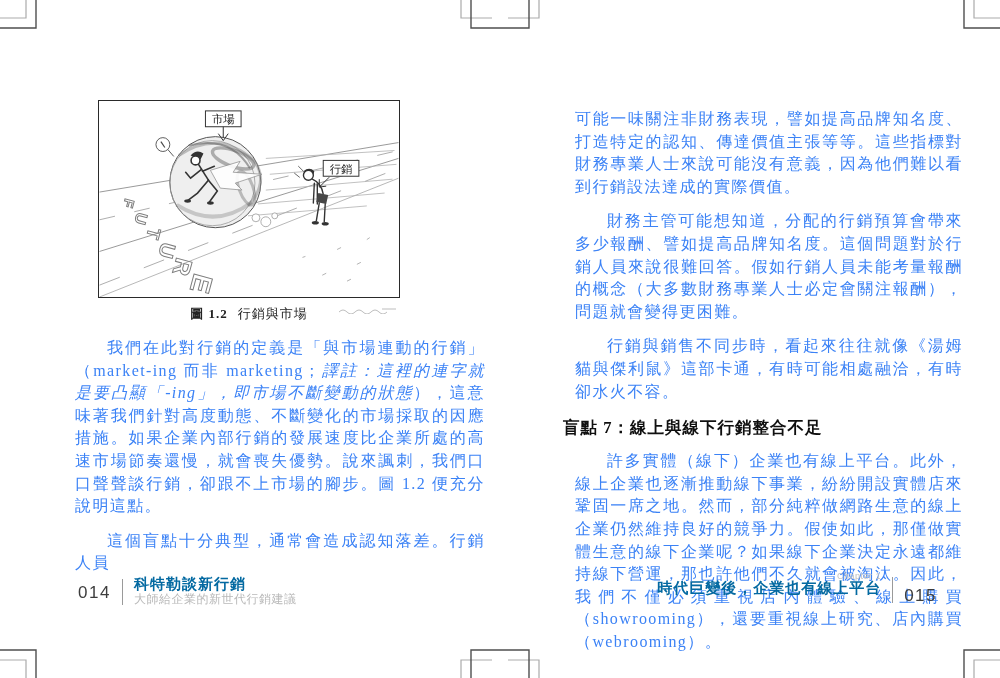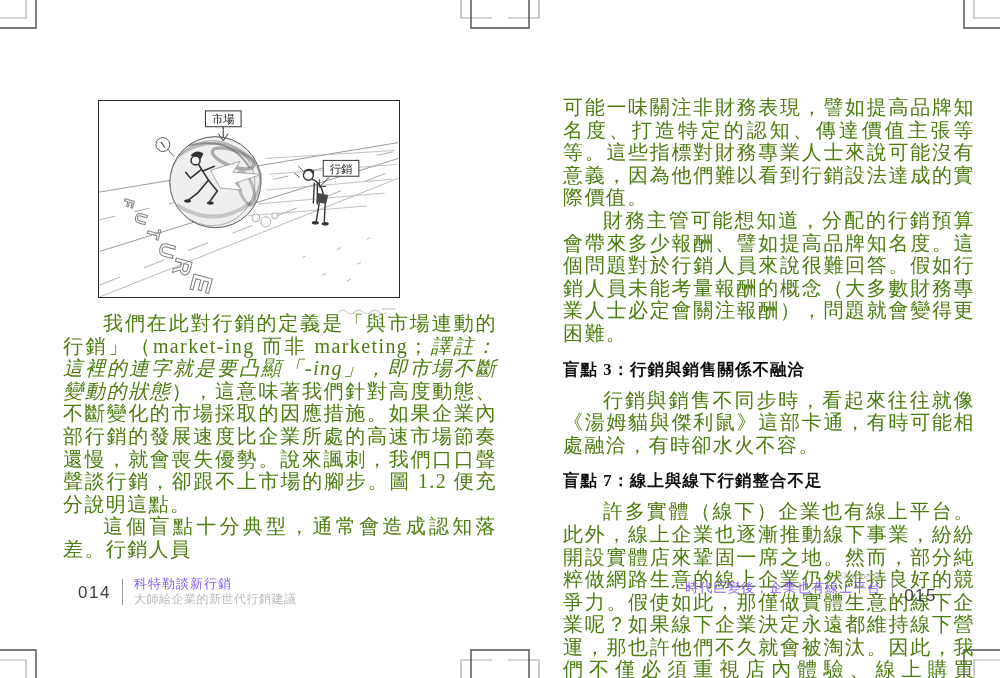--- a/index.html
+++ b/index.html
@@ -2,22 +2,22 @@
 <html><head>
 <meta charset="utf-8">
 <style>
   html,body{margin:0;padding:0;background:#fff;}
   .stage{position:relative;width:1000px;height:678px;background:#ffffff;overflow:hidden;
          font-family:"Liberation Serif","DejaVu Serif",serif;color:#2b2b2b;}
   .cropmarks{position:absolute;left:0;top:0;pointer-events:none;}
   .page{position:absolute;top:96px;}
   .left-page{left:63px;width:434px;}
   .right-page{left:563px;width:412px;}
-  p.body{margin:0;font-size:20px;line-height:22.6px;letter-spacing:1.4px;
-         text-align:justify;color:#4d7c0f;}
+  p.body{margin:12px;font-size:16px;line-height:22.6px;letter-spacing:1.4px;
+         text-align:justify;color:#3b82f6;}
   p.indent{text-indent:2em;}
   p.mt{margin-top:14px;}
   .kai{font-style:italic;}
   h3.blindspot{margin:14px 0 9px 0;font-size:16.5px;line-height:21px;font-weight:bold;
                letter-spacing:1px;color:#0f0f0f;}
   .figure-wrap{margin:4px 0 0 35px;width:302px;position:relative;}
   .fig-frame{width:300px;height:196px;border:1px solid #2a2a2a;background:#fff;position:relative;}
   .fig-signature{position:absolute;right:2px;top:200px;width:60px;height:7px;}
   .fig-caption{width:302px;margin-top:7px;text-align:center;font-size:13px;
                letter-spacing:1px;color:#222;}
@@ -25,21 +25,21 @@
   .footer{position:absolute;display:flex;align-items:flex-start;
           font-family:"Liberation Sans","DejaVu Sans",sans-serif;}
   .footer-left{left:78px;top:577px;}
   .footer-right{right:63px;top:571px;}
   .pgnum{font-size:17px;letter-spacing:1.5px;color:#3d3d3d;}
   .footer-left .pgnum{margin-top:6px;}
   .footer-right .pgnum{margin-top:15px;}
   .fdiv{width:1px;background:#9a9a9a;height:26px;}
   .footer-left .fdiv{margin:2px 11px 0 11px;}
   .footer-right .fdiv{margin:6px 11px 0 11px;}
-  .ftitle{font-size:13px;font-weight:normal;color:#8b5cf6;letter-spacing:1px;line-height:14px;}
+  .ftitle{font-size:15px;font-weight:bold;color:#0369a1;letter-spacing:1px;line-height:14px;}
   .fsub{font-size:12px;color:#b9b9b9;letter-spacing:.5px;margin-top:3px;line-height:11px;}
   .fchapter{font-size:9px;color:#c2c2c2;letter-spacing:.5px;line-height:10px;}
   .fstack{display:flex;flex-direction:column;}
   .fstack.right{align-items:flex-end;text-align:right;}
 </style>
 </head>
 <body>
 
 <div class="stage">
 
@@ -162,20 +162,23 @@
             <path d="M232,77 L223,86" stroke="#333" stroke-width="1" fill="none"></path>
             <path d="M222,79 L222,87 L229,86" stroke="#333" stroke-width="1" fill="none"></path>
           </g>
         </svg>
       </div>
       <div class="fig-signature">
         <svg width="60" height="7" viewBox="0 0 60 7">
           <path d="M1,5 q4,-4 8,0 t8,0 t8,0 t8,0 t8,0 t8,0 M44,2 l14,0" fill="none" stroke="#b5b5b5" stroke-width="0.9"></path>
         </svg>
       </div>
+      <div class="fig-caption">
+        <span class="cap-label">圖 1.2</span><span>行銷與市場</span>
+      </div>
     </div>
 
     <p class="body indent mt"><span>我們在此對行銷的定義是「與市場連動的行銷」（market-ing 而非 marketing；</span><span class="kai">譯註：這裡的連字就是要凸顯「-ing」，即市場不斷變動的狀態</span><span>），這意味著我們針對高度動態、不斷變化的市場採取的因應措施。如果企業內部行銷的發展速度比企業所處的高速市場節奏還慢，就會喪失優勢。說來諷刺，我們口口聲聲談行銷，卻跟不上市場的腳步。圖 1.2 便充分說明這點。</span></p>
 
 
     <p class="body indent">這個盲點十分典型，通常會造成認知落差。行銷人員</p>
   </div>
 
   <div class="footer footer-left">
     <div class="pgnum">014</div>
@@ -183,21 +186,20 @@
     <div class="fstack">
       <div class="ftitle">科特勒談新行銷</div>
       <div class="fsub">大師給企業的新世代行銷建議</div>
     </div>
   </div>
 
   <div class="page right-page">
     <p class="body">可能一味關注非財務表現，譬如提高品牌知名度、打造特定的認知、傳達價值主張等等。這些指標對財務專業人士來說可能沒有意義，因為他們難以看到行銷設法達成的實際價值。</p>
     <p class="body indent">財務主管可能想知道，分配的行銷預算會帶來多少報酬、譬如提高品牌知名度。這個問題對於行銷人員來說很難回答。假如行銷人員未能考量報酬的概念（大多數財務專業人士必定會關注報酬），問題就會變得更困難。</p>
 
-    <h3 class="blindspot">盲點 3：行銷與銷售關係不融洽</h3>
     <p class="body indent">行銷與銷售不同步時，看起來往往就像《湯姆貓與傑利鼠》這部卡通，有時可能相處融洽，有時卻水火不容。</p>
 
     <h3 class="blindspot">盲點 7：線上與線下行銷整合不足</h3>
     <p class="body indent">許多實體（線下）企業也有線上平台。此外，線上企業也逐漸推動線下事業，紛紛開設實體店來鞏固一席之地。然而，部分純粹做網路生意的線上企業仍然維持良好的競爭力。假使如此，那僅做實體生意的線下企業呢？如果線下企業決定永遠都維持線下營運，那也許他們不久就會被淘汰。因此，我們不僅必須重視店內體驗、線上購買（showrooming），還要重視線上研究、店內購買（webrooming）。</p>
   </div>
 
   <div class="footer footer-right">
     <div class="fstack right">
       <div class="fchapter">Chapter 1</div>
       <div class="ftitle">時代巨變後，企業也有線上平台</div>

